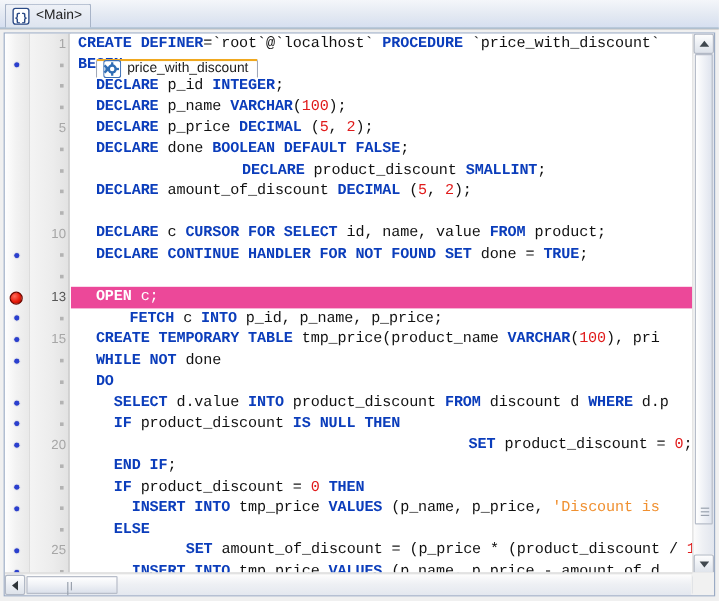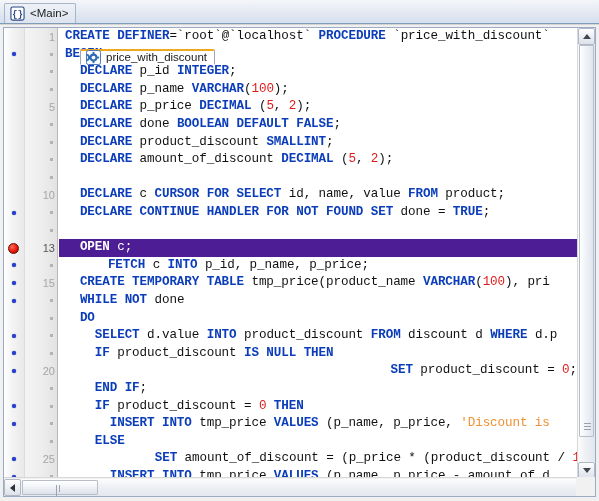--- a/index.html
+++ b/index.html
@@ -172,21 +172,21 @@
     width: 518px;
     height: 17.6px;
     white-space: pre;
     font-family: "Liberation Mono", monospace;
     font-size: 12.6px;
     line-height: 17.6px;
     color: #000000;
     letter-spacing: -0.1px;
   }
   .code-text { padding-left: 6px; display: inline-block; }
-  .hl-line { background: #4c1d95; }
+  .hl-line { background: #ec4899; }
   .hl-line .kw, .hl-line .id, .hl-line .num,
   .hl-line .str, .hl-line .op { color: #ffffff; }
 
   .kw  { color: #0b3dbb; font-weight: bold; }
   .id  { color: #111111; }
   .num { color: #e01b1b; }
   .str { color: #f09030; }
   .op  { color: #111111; }
 
   
@@ -465,21 +465,21 @@
             <span class="fold-dot"></span>
           </div>
         </div>
       <div class="code-area" id="code-area">
           <div class="code-line" style="top: 0px;"><span class="code-text"><span class="kw">CREATE DEFINER</span><span class="op">=`</span><span class="id">root</span><span class="op">`@`</span><span class="id">localhost</span><span class="op">` </span><span class="kw">PROCEDURE</span><span class="op"> `price_with_discount`</span></span></div>
           <div class="code-line" style="top: 17.6px;"><span class="code-text"><span class="kw">BEGIN</span></span></div>
           <div class="code-line" style="top: 35.2px;"><span class="code-text"><span class="kw">  DECLARE</span><span class="id"> p_id </span><span class="kw">INTEGER</span><span class="op">;</span></span></div>
           <div class="code-line" style="top: 52.8px;"><span class="code-text"><span class="kw">  DECLARE</span><span class="id"> p_name </span><span class="kw">VARCHAR</span><span class="op">(</span><span class="num">100</span><span class="op">);</span></span></div>
           <div class="code-line" style="top: 70.4px;"><span class="code-text"><span class="kw">  DECLARE</span><span class="id"> p_price </span><span class="kw">DECIMAL</span><span class="op"> (</span><span class="num">5</span><span class="op">, </span><span class="num">2</span><span class="op">);</span></span></div>
           <div class="code-line" style="top: 88px;"><span class="code-text"><span class="kw">  DECLARE</span><span class="id"> done </span><span class="kw">BOOLEAN DEFAULT FALSE</span><span class="op">;</span></span></div>
-          <div class="code-line" style="top: 105.6px;"><span class="code-text"><span class="kw">  DECLARE</span><span class="id"> product_discount </span><span class="kw">SMALLINT</span><span class="op">;</span></span></div>
+          <div class="code-line" style="top: 105.6px; text-align: center;"><span class="code-text"><span class="kw">  DECLARE</span><span class="id"> product_discount </span><span class="kw">SMALLINT</span><span class="op">;</span></span></div>
           <div class="code-line" style="top: 123.2px;"><span class="code-text"><span class="kw">  DECLARE</span><span class="id"> amount_of_discount </span><span class="kw">DECIMAL</span><span class="op"> (</span><span class="num">5</span><span class="op">, </span><span class="num">2</span><span class="op">);</span></span></div>
           <div class="code-line" style="top: 140.8px;"><span class="code-text"></span></div>
           <div class="code-line" style="top: 158.4px;"><span class="code-text"><span class="kw">  DECLARE</span><span class="id"> c </span><span class="kw">CURSOR FOR SELECT</span><span class="id"> id, name, value </span><span class="kw">FROM</span><span class="id"> product;</span></span></div>
           <div class="code-line" style="top: 176px;"><span class="code-text"><span class="kw">  DECLARE CONTINUE HANDLER FOR NOT FOUND SET</span><span class="id"> done </span><span class="op">= </span><span class="kw">TRUE</span><span class="op">;</span></span></div>
           <div class="code-line" style="top: 193.6px;"><span class="code-text"></span></div>
           <div class="code-line hl-line" style="top: 211.2px;"><span class="code-text"><span class="kw">  OPEN</span><span class="id"> c;</span></span></div>
           <div class="code-line" style="top: 228.8px; margin-left: 28px;"><span class="code-text"><span class="kw">  FETCH</span><span class="id"> c </span><span class="kw">INTO</span><span class="id"> p_id, p_name, p_price;</span></span></div>
           <div class="code-line" style="top: 246.4px;"><span class="code-text"><span class="kw">  CREATE TEMPORARY TABLE</span><span class="id"> tmp_price(product_name </span><span class="kw">VARCHAR</span><span class="op">(</span><span class="num">100</span><span class="op">), pri</span></span></div>
           <div class="code-line" style="top: 281.6px;"><span class="code-text"><span class="kw">  DO</span></span></div>
           <div class="code-line" style="top: 264px;"><span class="code-text"><span class="kw">  WHILE NOT</span><span class="id"> done</span></span></div>

